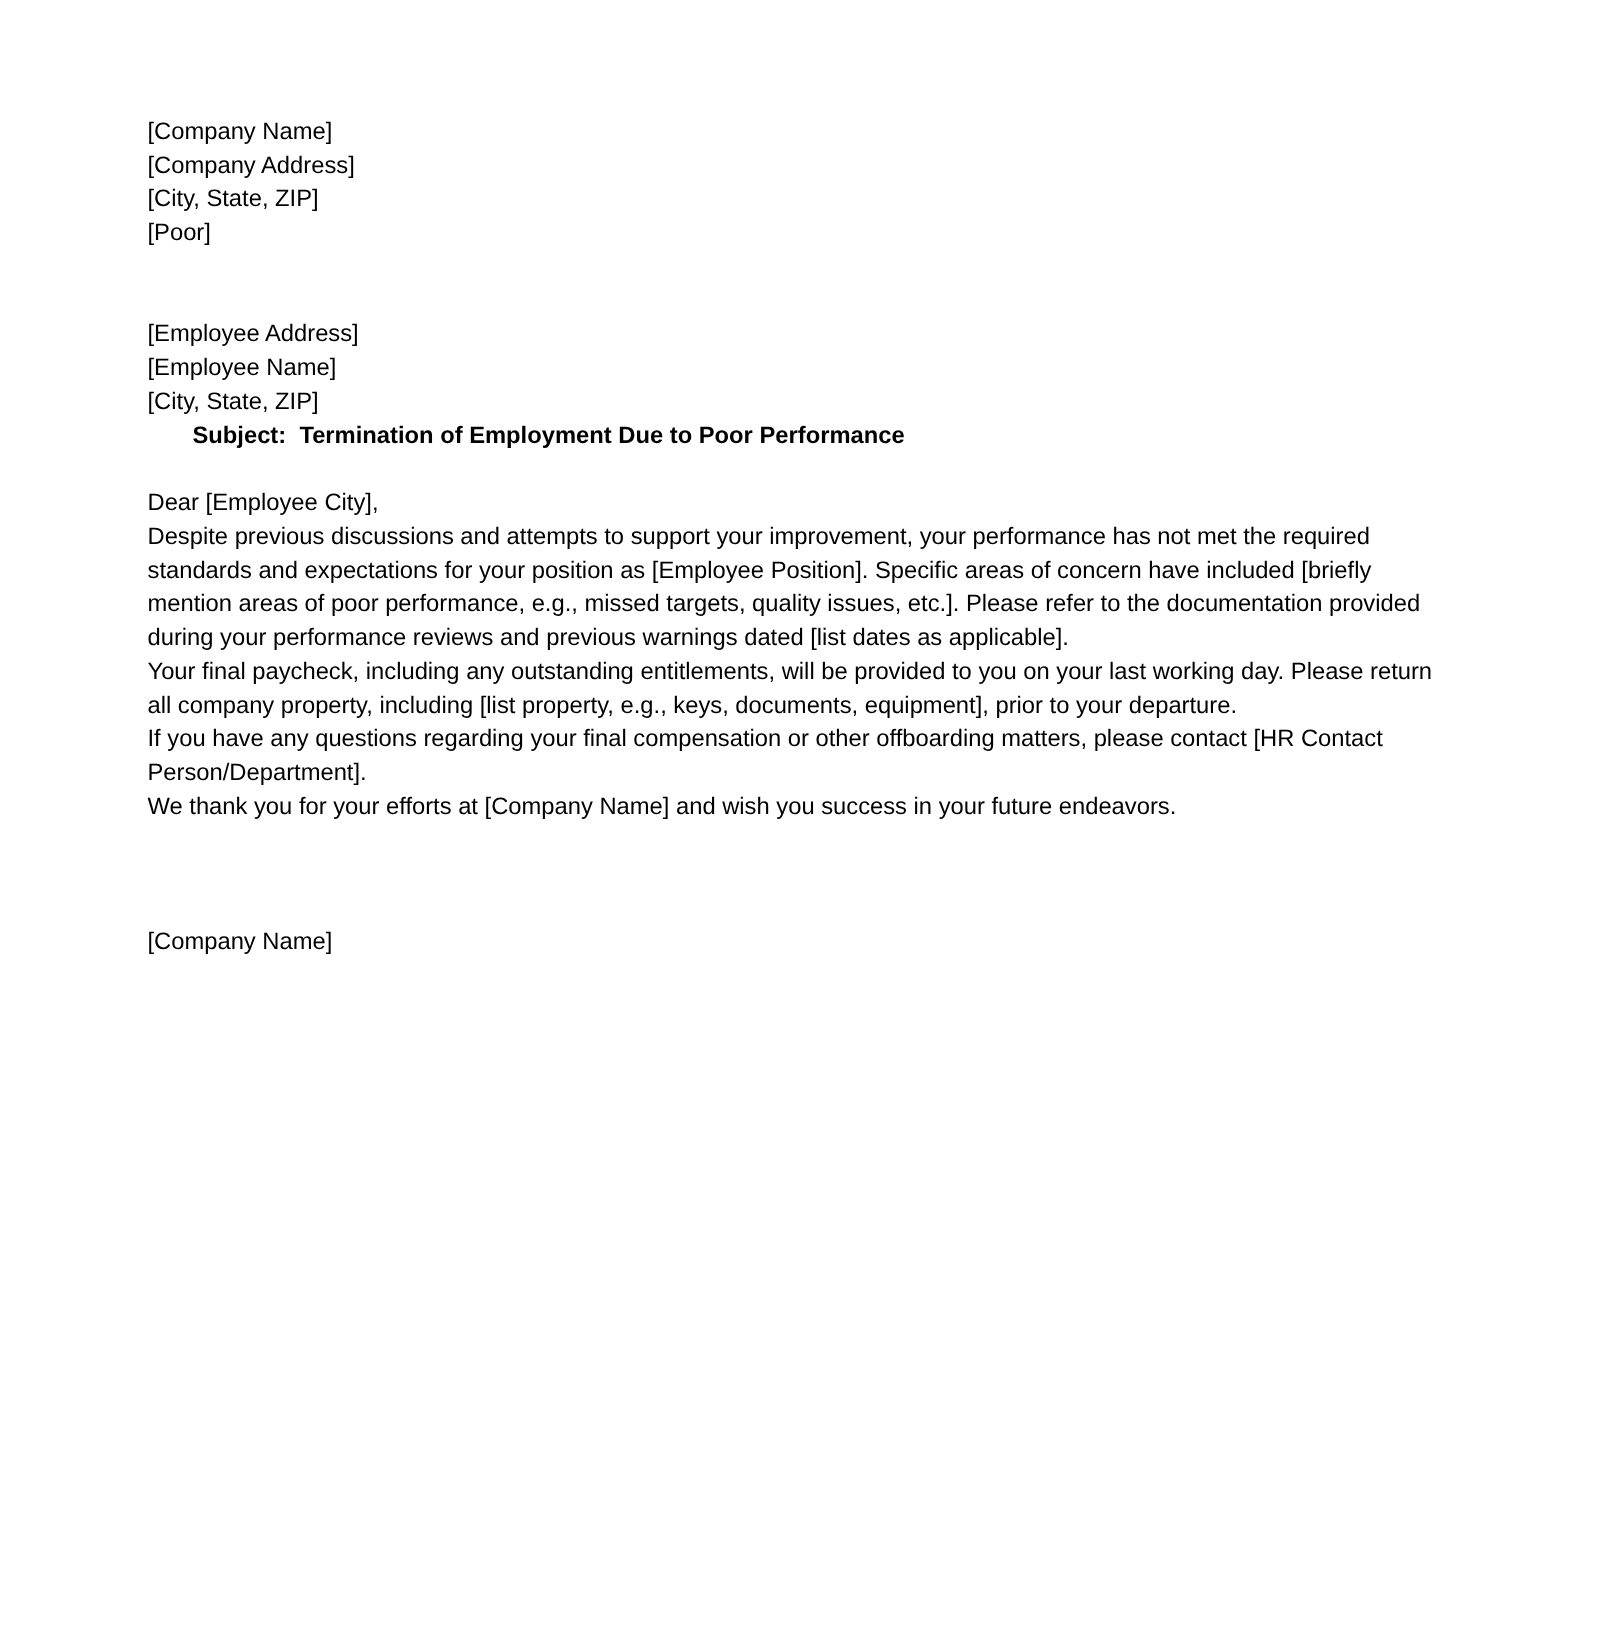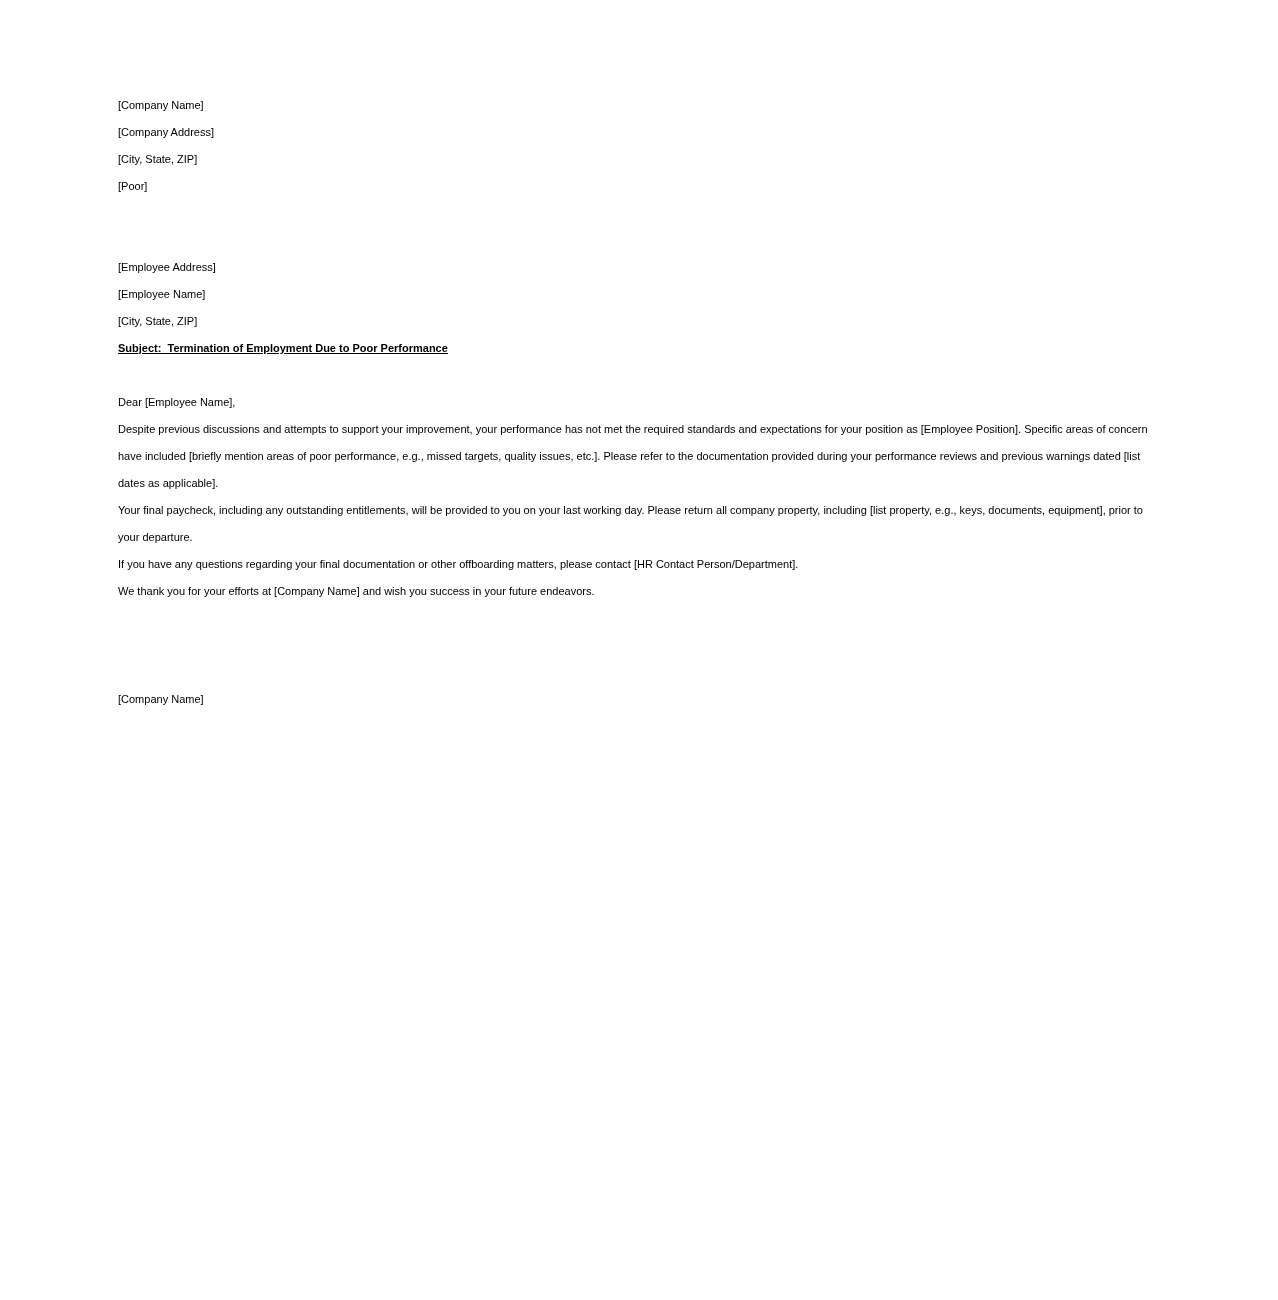--- a/index.html
+++ b/index.html
@@ -20,37 +20,37 @@
     box-sizing: border-box;
     overflow: hidden;
   }
   .doc-body {
     position: absolute;
     left: 118px;
     top: 92px;
     width: 1035px;
   }
   .block {
-    font-size: 11px;
+    font-size: 19px;
     line-height: 27px;
   }
   .line {
     white-space: pre-wrap;
   }
   .spacer {
     height: 27px;
   }
   .spacer-2 {
     height: 54px;
   }
   .subject-line {
     font-weight: bold;
-    text-decoration: underline;
     display: inline-block;
     white-space: pre;
+    margin-left: 36px;
   }
   .para {
     margin: 0;
     text-align: left;
   }
 </style>
 </head>
 <body>
 
 <div class="page">
@@ -68,24 +68,24 @@
     <div class="block">
       <div class="line">[Employee Address]</div>
       <div class="line">[Employee Name]</div>
       <div class="line">[City, State, ZIP]</div>
       <div class="line"><span class="subject-line">Subject:  Termination of Employment Due to Poor Performance</span></div>
     </div>
 
     <div class="spacer"></div>
 
     <div class="block">
-      <p class="para">Dear [Employee Name],</p>
+      <p class="para">Dear [Employee City],</p>
       <p class="para">Despite previous discussions and attempts to support your improvement, your performance has not met the required standards and expectations for your position as [Employee Position]. Specific areas of concern have included [briefly mention areas of poor performance, e.g., missed targets, quality issues, etc.]. Please refer to the documentation provided during your performance reviews and previous warnings dated [list dates as applicable].</p>
       <p class="para">Your final paycheck, including any outstanding entitlements, will be provided to you on your last working day. Please return all company property, including [list property, e.g., keys, documents, equipment], prior to your departure.</p>
-      <p class="para">If you have any questions regarding your final documentation or other offboarding matters, please contact [HR Contact Person/Department].</p>
+      <p class="para">If you have any questions regarding your final compensation or other offboarding matters, please contact [HR Contact Person/Department].</p>
       <p class="para">We thank you for your efforts at [Company Name] and wish you success in your future endeavors.</p>
     </div>
 
     <div class="spacer-2"></div>
 
 
     <div class="spacer"></div>
 
     <div class="block">
       <div class="line">[Company Name]</div>

